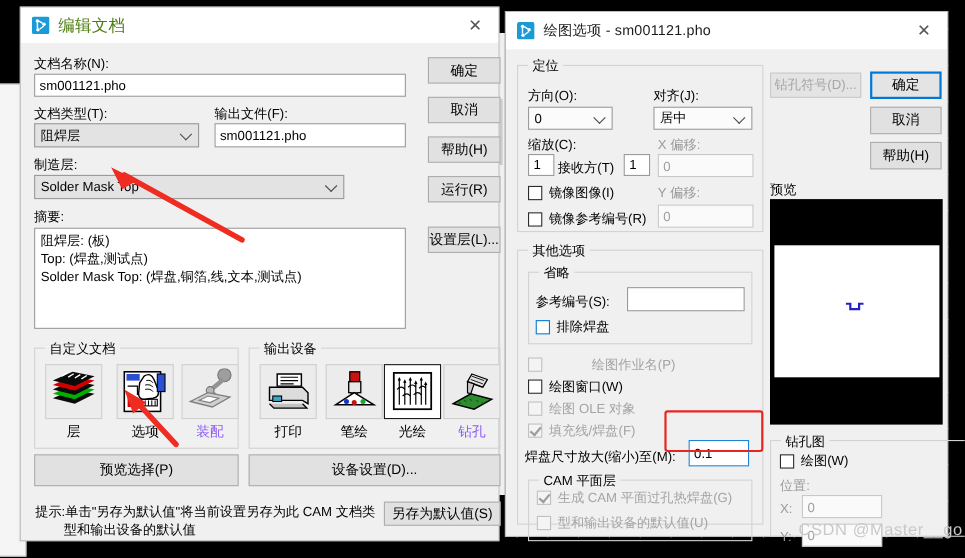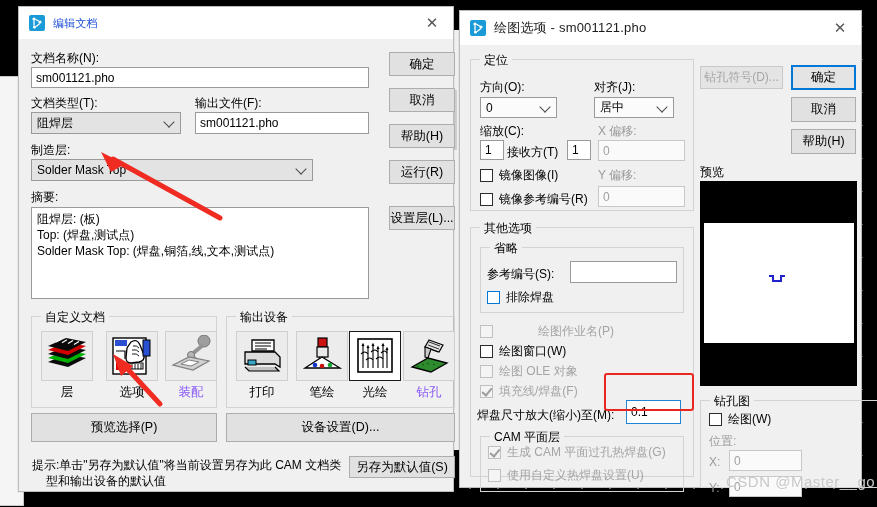--- a/index.html
+++ b/index.html
@@ -36,22 +36,22 @@
     align-items: center;
     padding: 0 0 0 10px;
     position: relative;
   }
   .titlebar .tb-icon {
     width: 16px; height: 16px;
     margin-right: 8px;
     flex: 0 0 auto;
   }
   .titlebar .tb-text {
-    font-size: 11px;
-    color: #1d4ed8;
+    font-size: 15px;
+    color: #4d7c0f;
     letter-spacing: .2px;
     white-space: nowrap;
   }
   .tb-close {
     position: absolute;
     right: 0; top: 0;
     width: 42px; height: 32px;
     display: flex; align-items: center; justify-content: center;
     color: #555;
     font-size: 15px;
@@ -382,21 +382,21 @@
     </div>
     <span class="iconcap" style="left:217px; top:345px; width:52px;">打印</span>
     <span class="iconcap" style="left:277px; top:345px; width:52px;">笔绘</span>
     <span class="iconcap" style="left:330px; top:345px; width:52px;">光绘</span>
     <span class="iconcap dis" style="left:384px; top:345px; width:52px;">钻孔</span>
 
     <div class="btn" style="left:12px; top:374px; width:186px; height:29px;">预览选择(P)</div>
     <div class="btn" style="left:207px; top:374px; width:229px; height:29px;">设备设置(D)...</div>
 
     <span class="hintrow" style="left:13px; top:418px;">提示:单击"另存为默认值"将当前设置另存为此 CAM 文档类</span>
-    <span class="hintrow" style="left:27px; top:434px;">型和输出设备的默认值</span>
+    <span class="hintrow" style="left:39px; top:434px;">型和输出设备的默认值</span>
     <div class="btn" style="left:330px; top:417px; width:106px; height:22px;">另存为默认值(S)</div>
 
   </div>
 </div>
 
 <div class="win" style="left:459px; top:10px; width:403px; height:478px;">
 
   <div class="titlebar" style="height:34px;">
     <span class="tb-icon">
       <svg width="16" height="16" viewBox="0 0 16 16">
@@ -417,21 +417,21 @@
       <span class="gtitle">定位</span>
     </div>
 
     <span class="lbl" style="left:20px; top:34px;">方向(O):</span>
     <div class="combo white" style="left:20px; top:52px; width:77px; height:21px;">
       <span>0</span>
       <span class="chev"></span>
     </div>
 
     <span class="lbl" style="left:134px; top:34px;">对齐(J):</span>
-    <div class="combo white" style="left:134px; top:52px; width:80px; height:21px;">
+    <div class="combo white" style="left:134px; top:52px; width:90px; height:21px;">
       <span>居中</span>
       <span class="chev"></span>
     </div>
 
     <span class="lbl" style="left:20px; top:78px;">缩放(C):</span>
     <div class="fakeinput" style="left:20px; top:95px; width:24px; height:20px;">
       <span>1</span>
     </div>
     <span class="lbl" style="left:47px; top:99px;">接收方(T)</span>
     <div class="fakeinput" style="left:107px; top:95px; width:24px; height:20px;">
@@ -497,21 +497,21 @@
 
     <div class="group" style="left:20px; top:391px; width:204px; height:56px;">
       <span class="gtitle">CAM 平面层</span>
     </div>
     <div class="cb dis" style="left:28px; top:399px;">
       <span class="box checked"></span>
       <span>生成 CAM 平面过孔热焊盘(G)</span>
     </div>
     <div class="cb dis" style="left:28px; top:422px;">
       <span class="box"></span>
-      <span>使用自定义热焊盘设置(U)</span>
+      <span>型和输出设备的默认值(U)</span>
     </div>
 
     <div class="btn dis" style="left:240px; top:21px; width:83px; height:23px; font-size:12px;">钻孔符号(D)...</div>
     <div class="btn focus" style="left:331px; top:20px; width:65px; height:25px; background:#e4e4e4;">确定</div>
     <div class="btn" style="left:331px; top:52px; width:65px; height:25px;">取消</div>
     <div class="btn" style="left:331px; top:84px; width:65px; height:25px;">帮助(H)</div>
 
     <span class="lbl" style="left:240px; top:119px;">预览</span>
 
     <div class="preview-black" style="left:240px; top:136px; width:157px; height:205px;">

